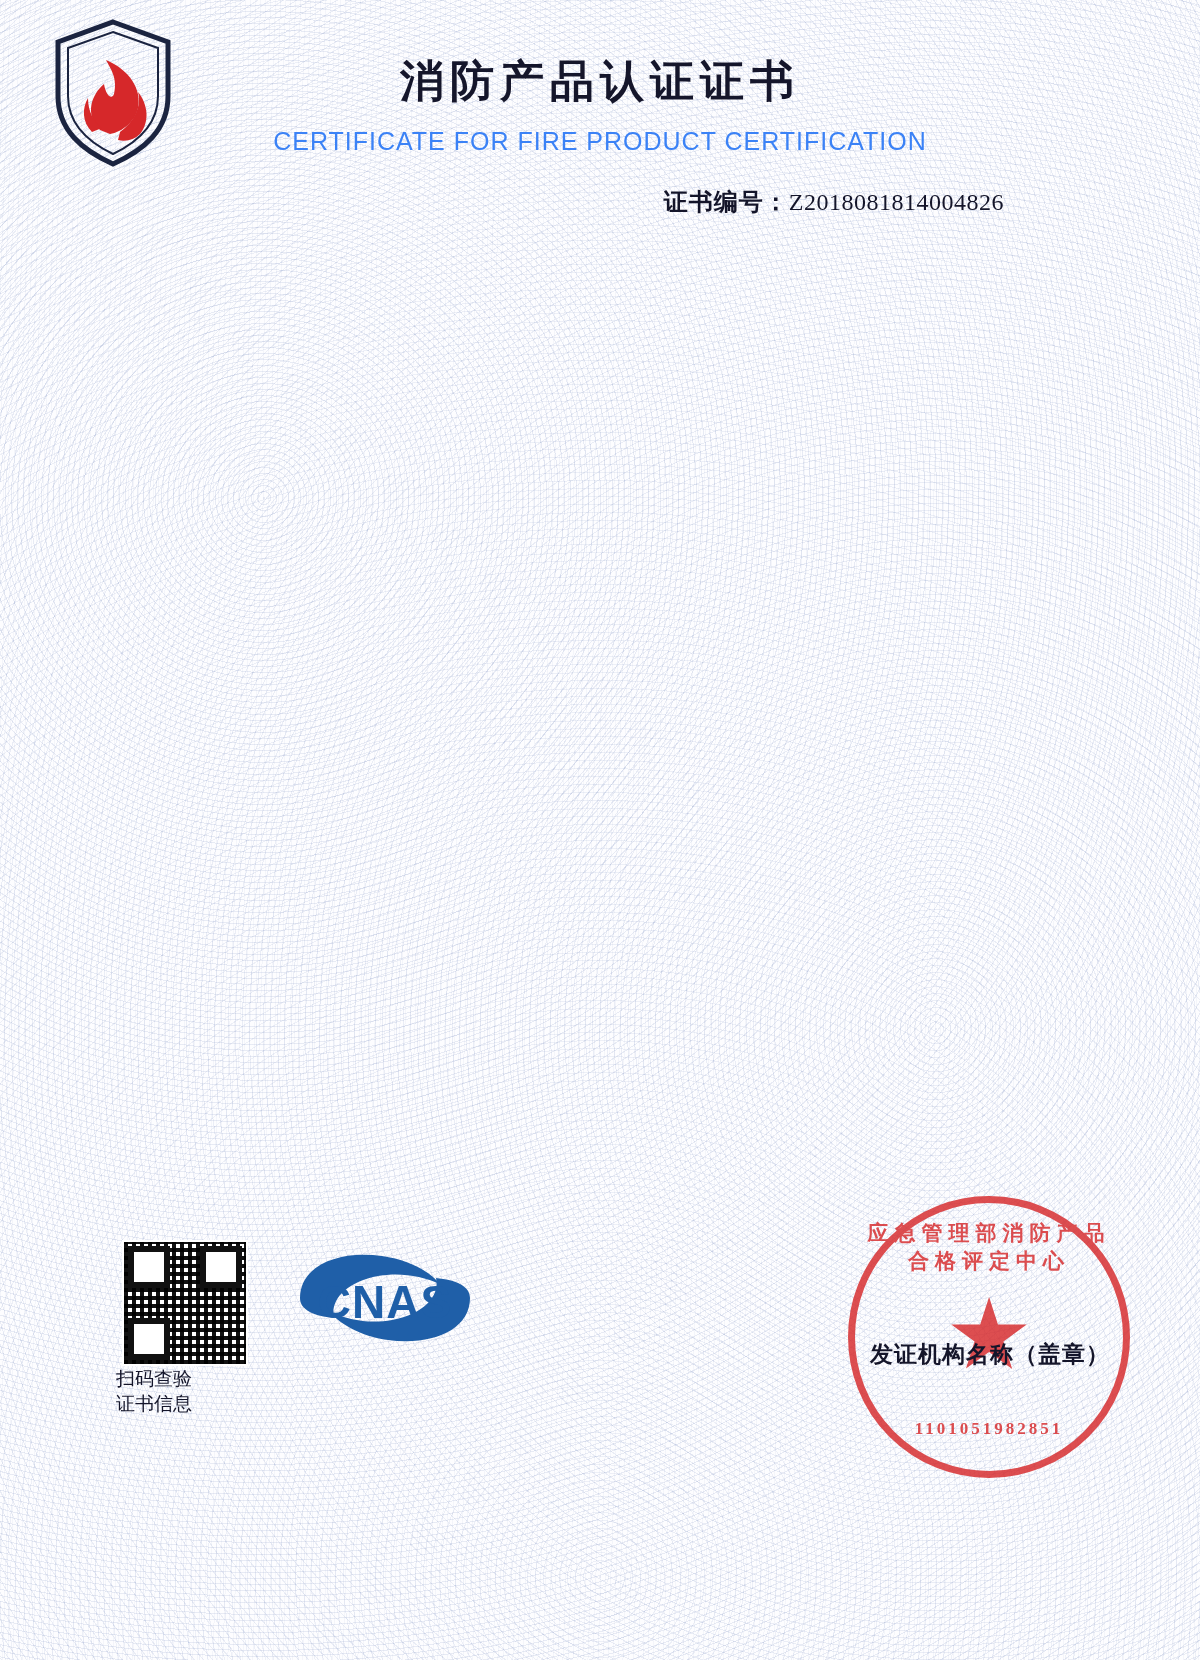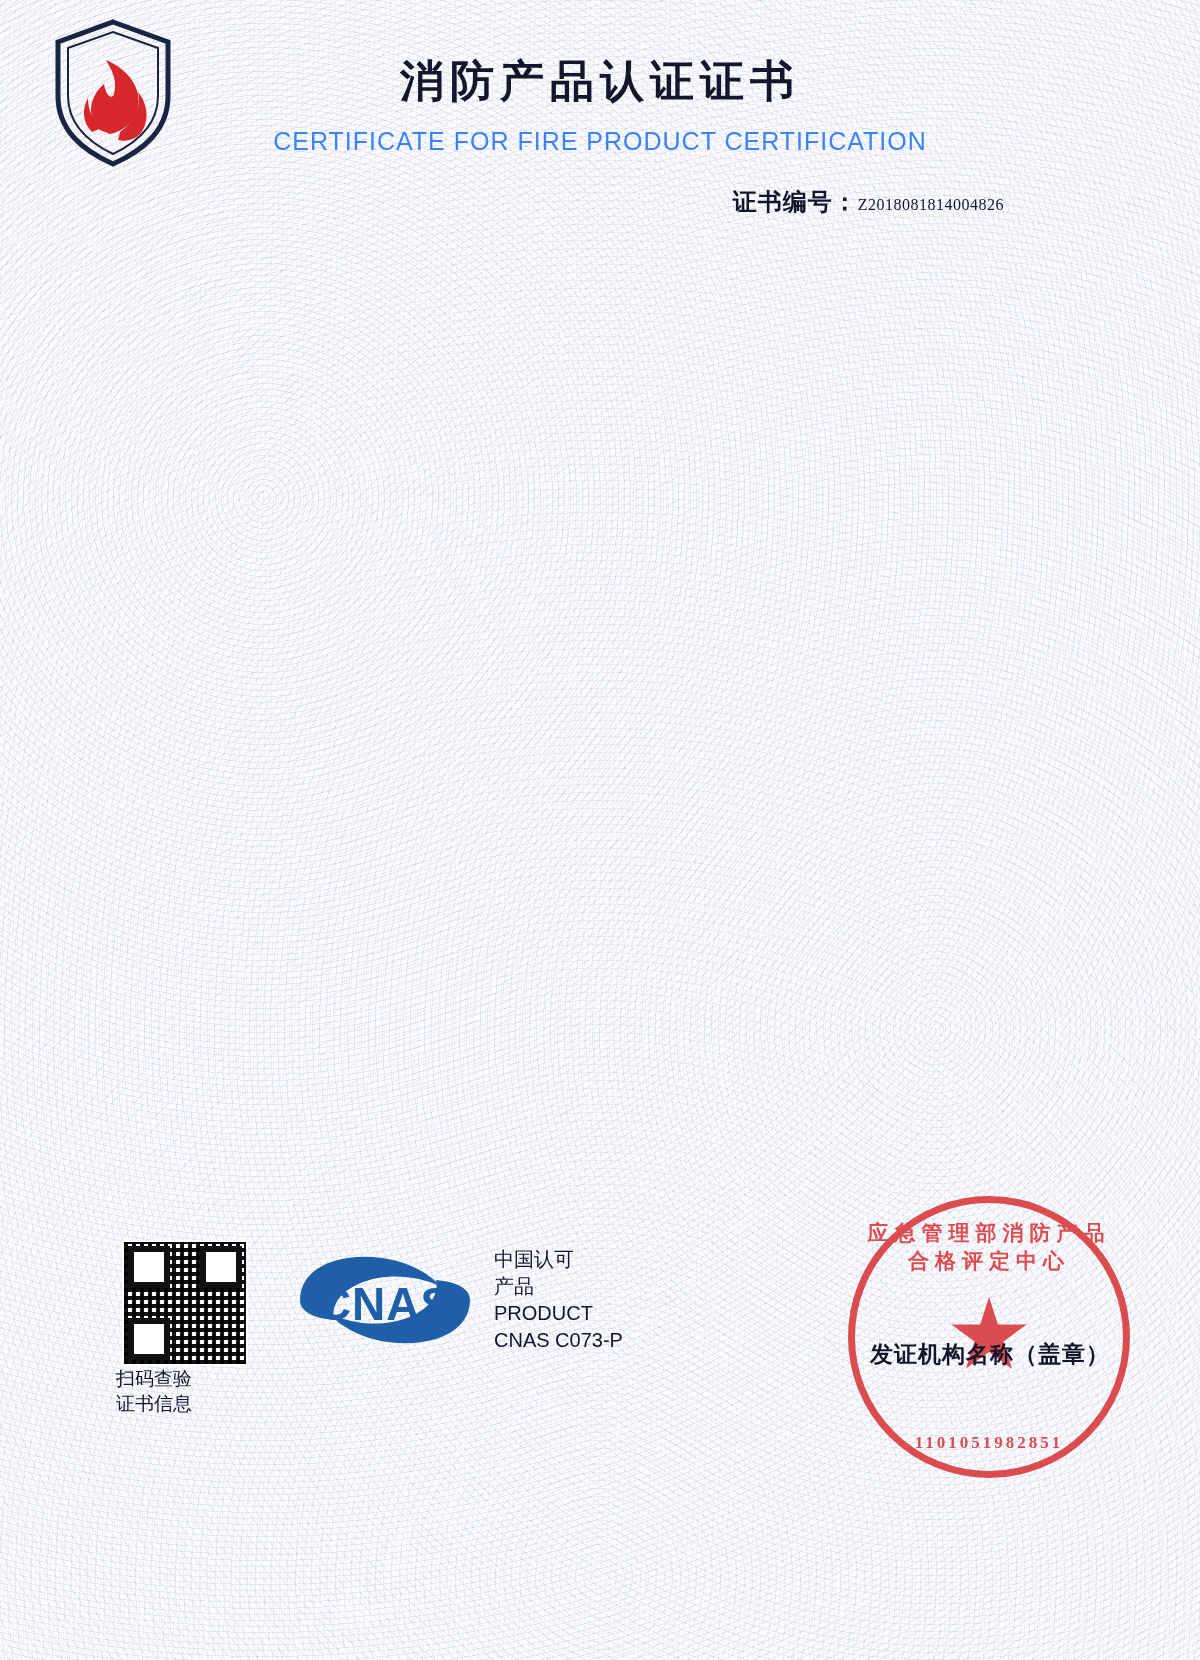--- a/index.html
+++ b/index.html
@@ -88,21 +88,21 @@
   .lbl {
     flex: 0 0 160px;
     font-size: 24px;
     font-weight: bold;
     letter-spacing: 0.5px;
     white-space: nowrap;
     color: #14152a;
   }
   .colon { font-weight: bold; font-size: 24px; }
   .val {
-    font-size: 16px;
+    font-size: 24px;
     color: #14152a;
     letter-spacing: 0.5px;
   }
   .val.mono {
     font-family: "Liberation Serif", serif;
     letter-spacing: 1px;
   }
   .row.indent .lbl {
     flex: 0 0 160px;
     text-align: right;
@@ -253,21 +253,21 @@
   }
   .seal .arc-top, .seal .arc-bottom {
     position: absolute;
     left: 0; right: 0;
     text-align: center;
     color: #d6282a;
     font-weight: bold;
     letter-spacing: 6px;
   }
   .seal .arc-top { top: 16px; font-size: 21px; }
-  .seal .arc-bottom { bottom: 18px; font-size: 17px; letter-spacing: 3px; font-family: "Liberation Serif", serif; }
+  .seal .arc-bottom { bottom: 32px; font-size: 17px; letter-spacing: 3px; font-family: "Liberation Serif", serif; }
 
   .org-name {
     text-align: center;
     font-size: 28px;
     font-weight: bold;
     letter-spacing: 2px;
     margin-top: 18px;
     color: #14152a;
   }
   .addr-line {
@@ -440,26 +440,20 @@
     </div>
 
     <div class="cnas-block">
       <div class="cnas-logo">
         <svg viewBox="0 0 190 104" width="190" height="104" aria-hidden="true">
           <path d="M10 52 C10 20 48 4 92 10 C120 14 140 26 150 38 C132 30 110 26 88 30 C56 36 40 54 44 72 C24 70 10 64 10 52 Z" fill="#1f5fa8"></path>
           <path d="M180 52 C180 84 142 100 98 94 C70 90 50 78 40 66 C58 74 80 78 102 74 C134 68 150 50 146 32 C166 34 180 40 180 52 Z" fill="#1f5fa8"></path>
           <text x="95" y="72" text-anchor="middle" font-family="Liberation Sans, sans-serif" font-size="46" font-weight="bold" fill="#1f5fa8" letter-spacing="1">CNAS</text>
         </svg>
       </div>
-      <div class="cnas-text">
-        <div>中国认可</div>
-        <div>产品</div>
-        <div>PRODUCT</div>
-        <div>CNAS C073-P</div>
-      </div>
     </div>
 
     <div class="seal-block">
       <div class="issuer-label">发证机构名称（盖章）</div>
       <div class="seal">
         <div class="arc-top">应急管理部消防产品合格评定中心</div>
         <div class="star">★</div>
         <div class="arc-bottom">1101051982851</div>
       </div>
     </div>

